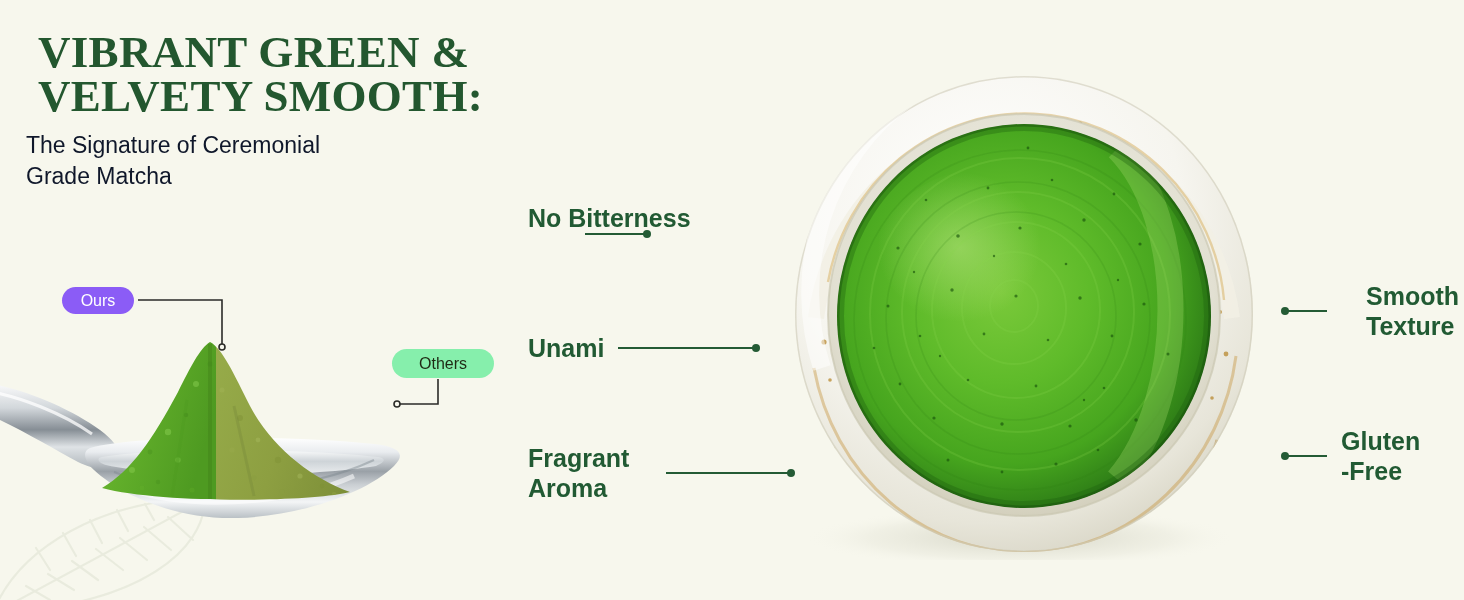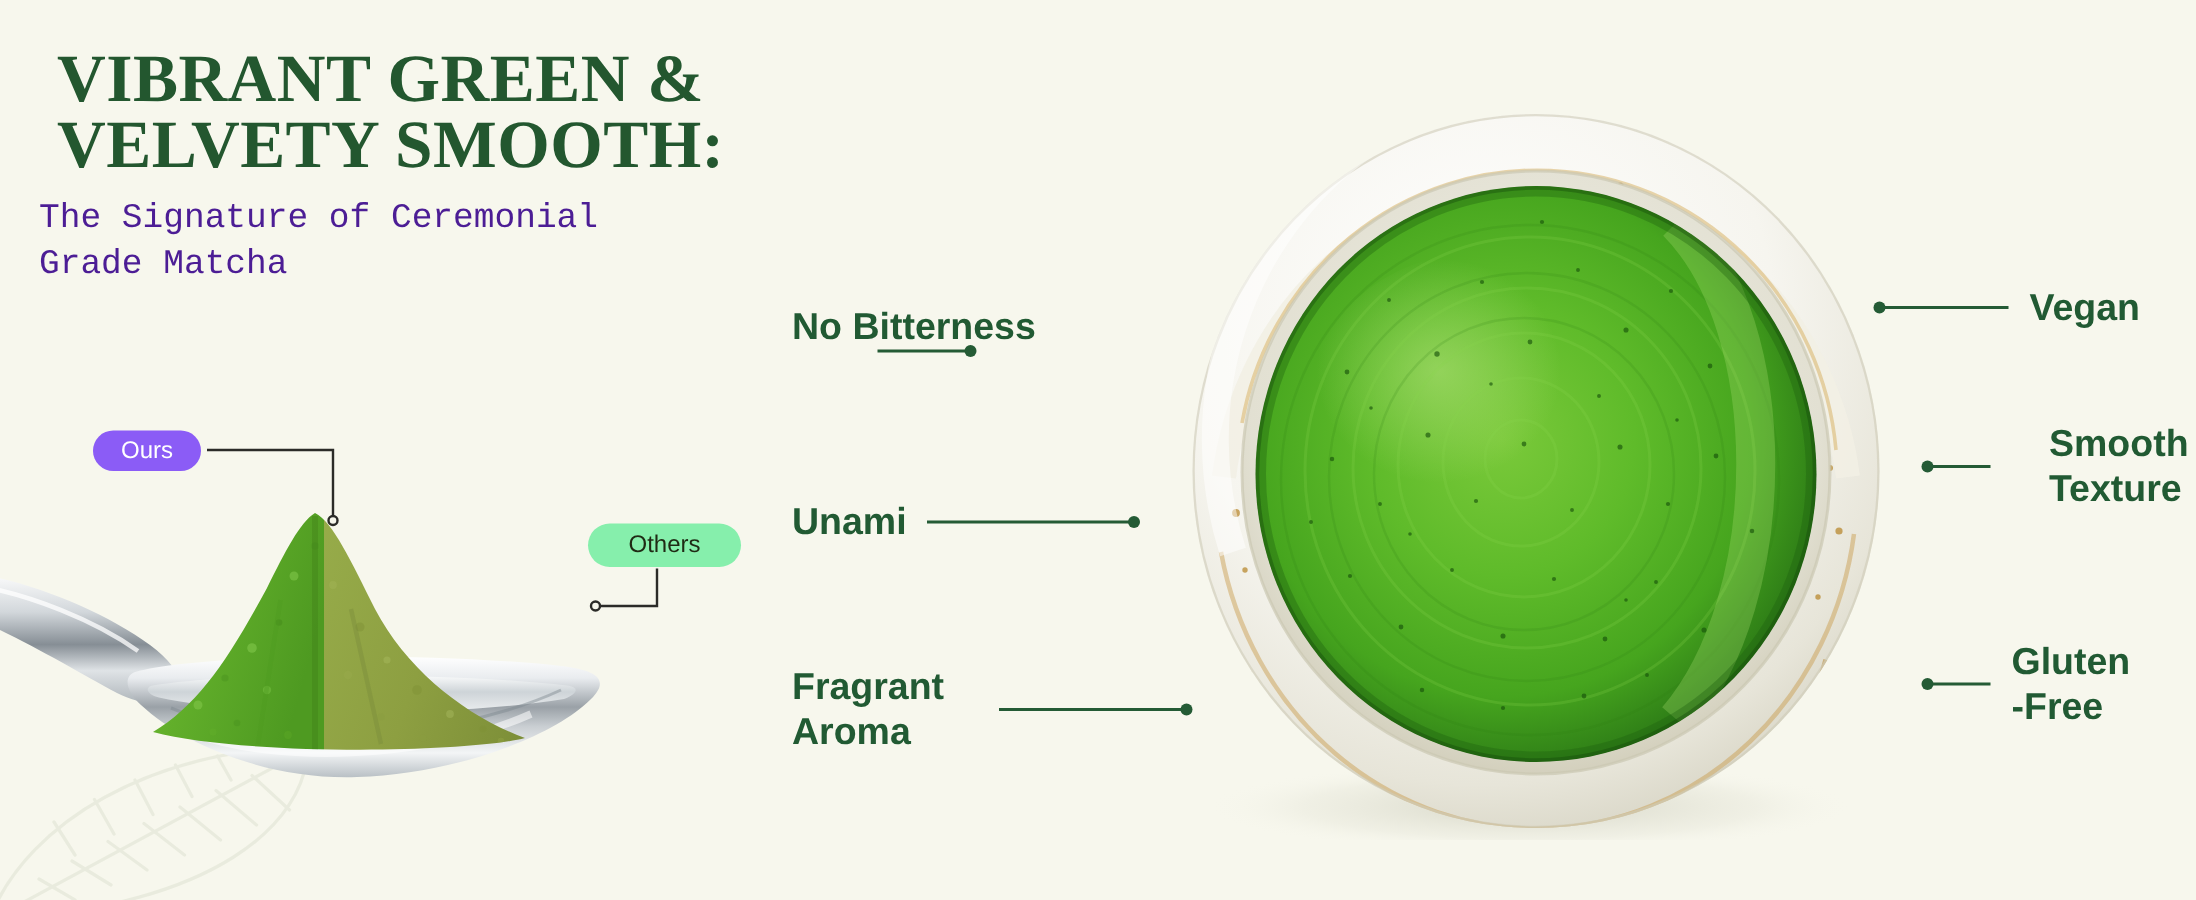--- a/index.html
+++ b/index.html
@@ -21,24 +21,24 @@
     font-weight:700;
     font-size:45px;
     line-height:44px;
     letter-spacing:0.3px;
     color:#23572f;
     margin:12px;
     white-space:pre-line;
   }
   .headline .sub{
     margin:12px 0 0 0;
-    font-family:Liberation Mono, monospace;
+    font-family:Liberation Sans, sans-serif;
     font-size:23px;
     line-height:31px;
-    color:#4c1d95;
+    color:#0f172a;
     white-space:pre-line;
     font-weight:400;
   }
 
   
   .leaf-wm{position:absolute;left:-10px;top:488px;width:290px;height:125px;opacity:.55;}
 
   
   .spoon-wrap{position:absolute;left:-18px;top:320px;width:520px;height:250px;}
   .spoon-svg{position:absolute;left:0;top:0;}
@@ -377,24 +377,20 @@
     <span class="txt">Unami</span>
     <span class="lead"></span>
   </div>
 
   <div class="callout left c-fragrant">
     <span class="txt">Fragrant
 Aroma</span>
     <span class="lead"></span>
   </div>
 
-  <div class="callout right c-vegan">
-    <span class="lead"></span>
-    <span class="txt">Vegan</span>
-  </div>
 
   <div class="callout right c-smooth">
     <span class="lead"></span>
     <span class="txt">Smooth
 Texture</span>
   </div>
 
   <div class="callout right c-gluten">
     <span class="lead"></span>
     <span class="txt">Gluten

